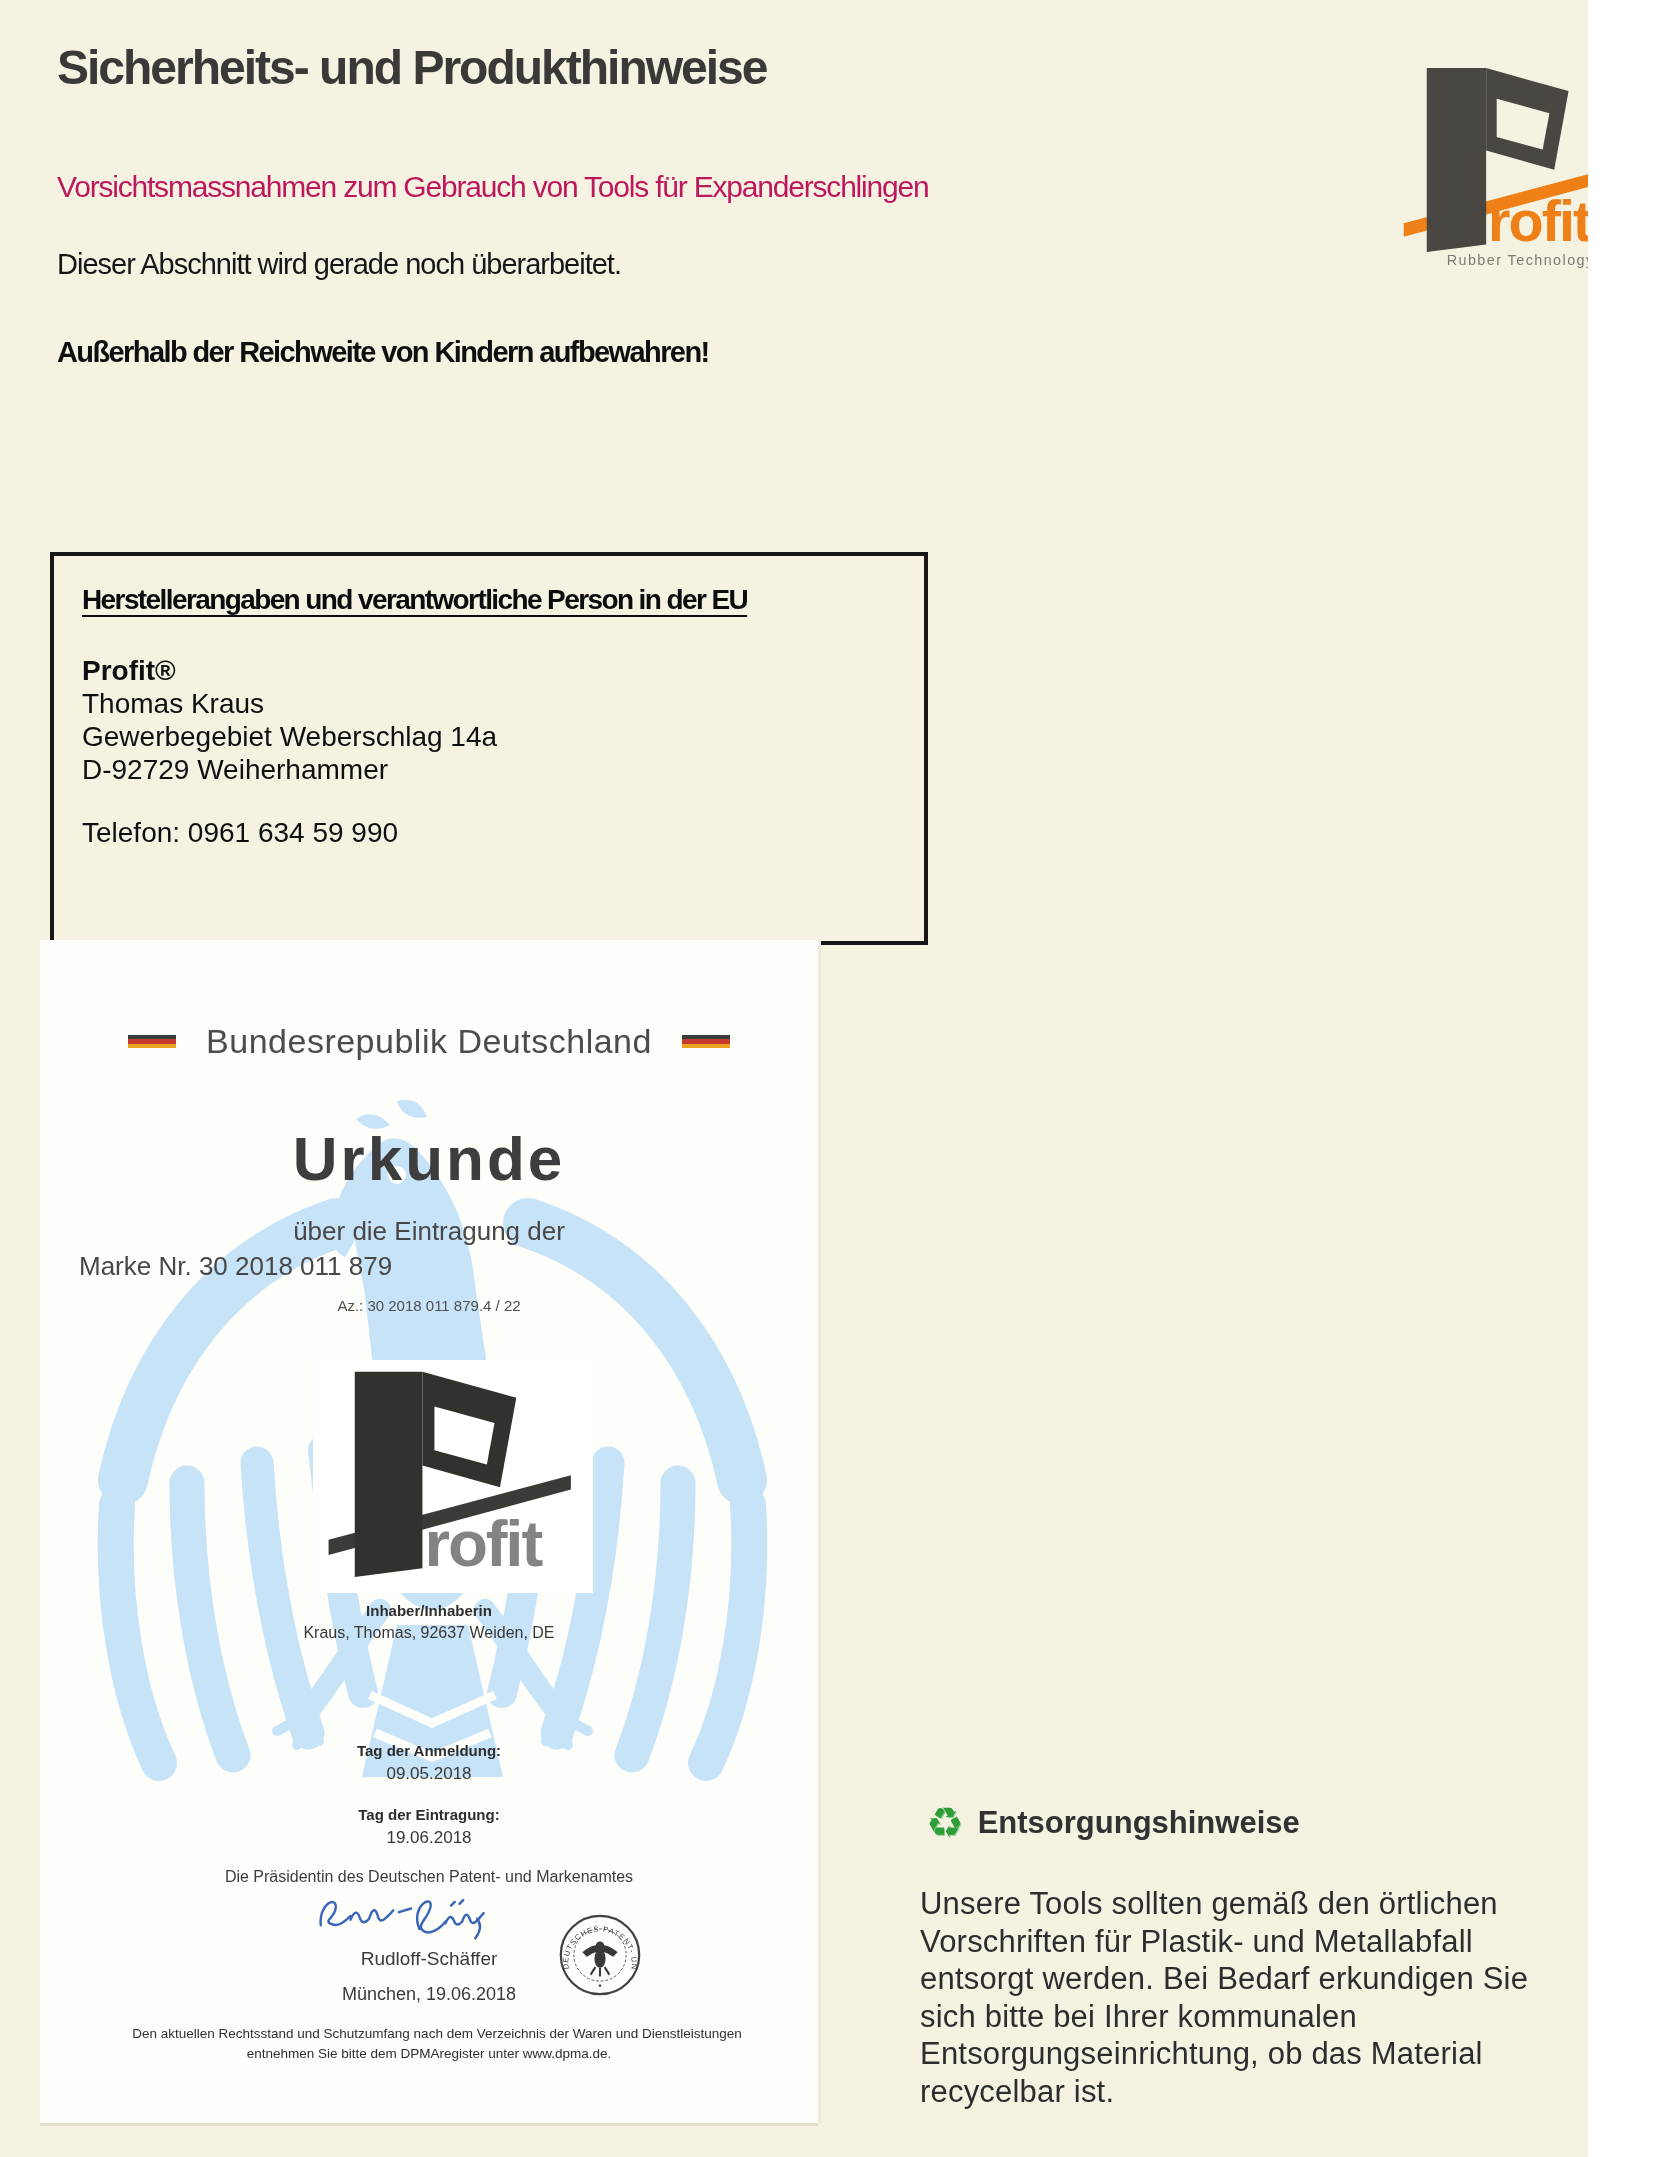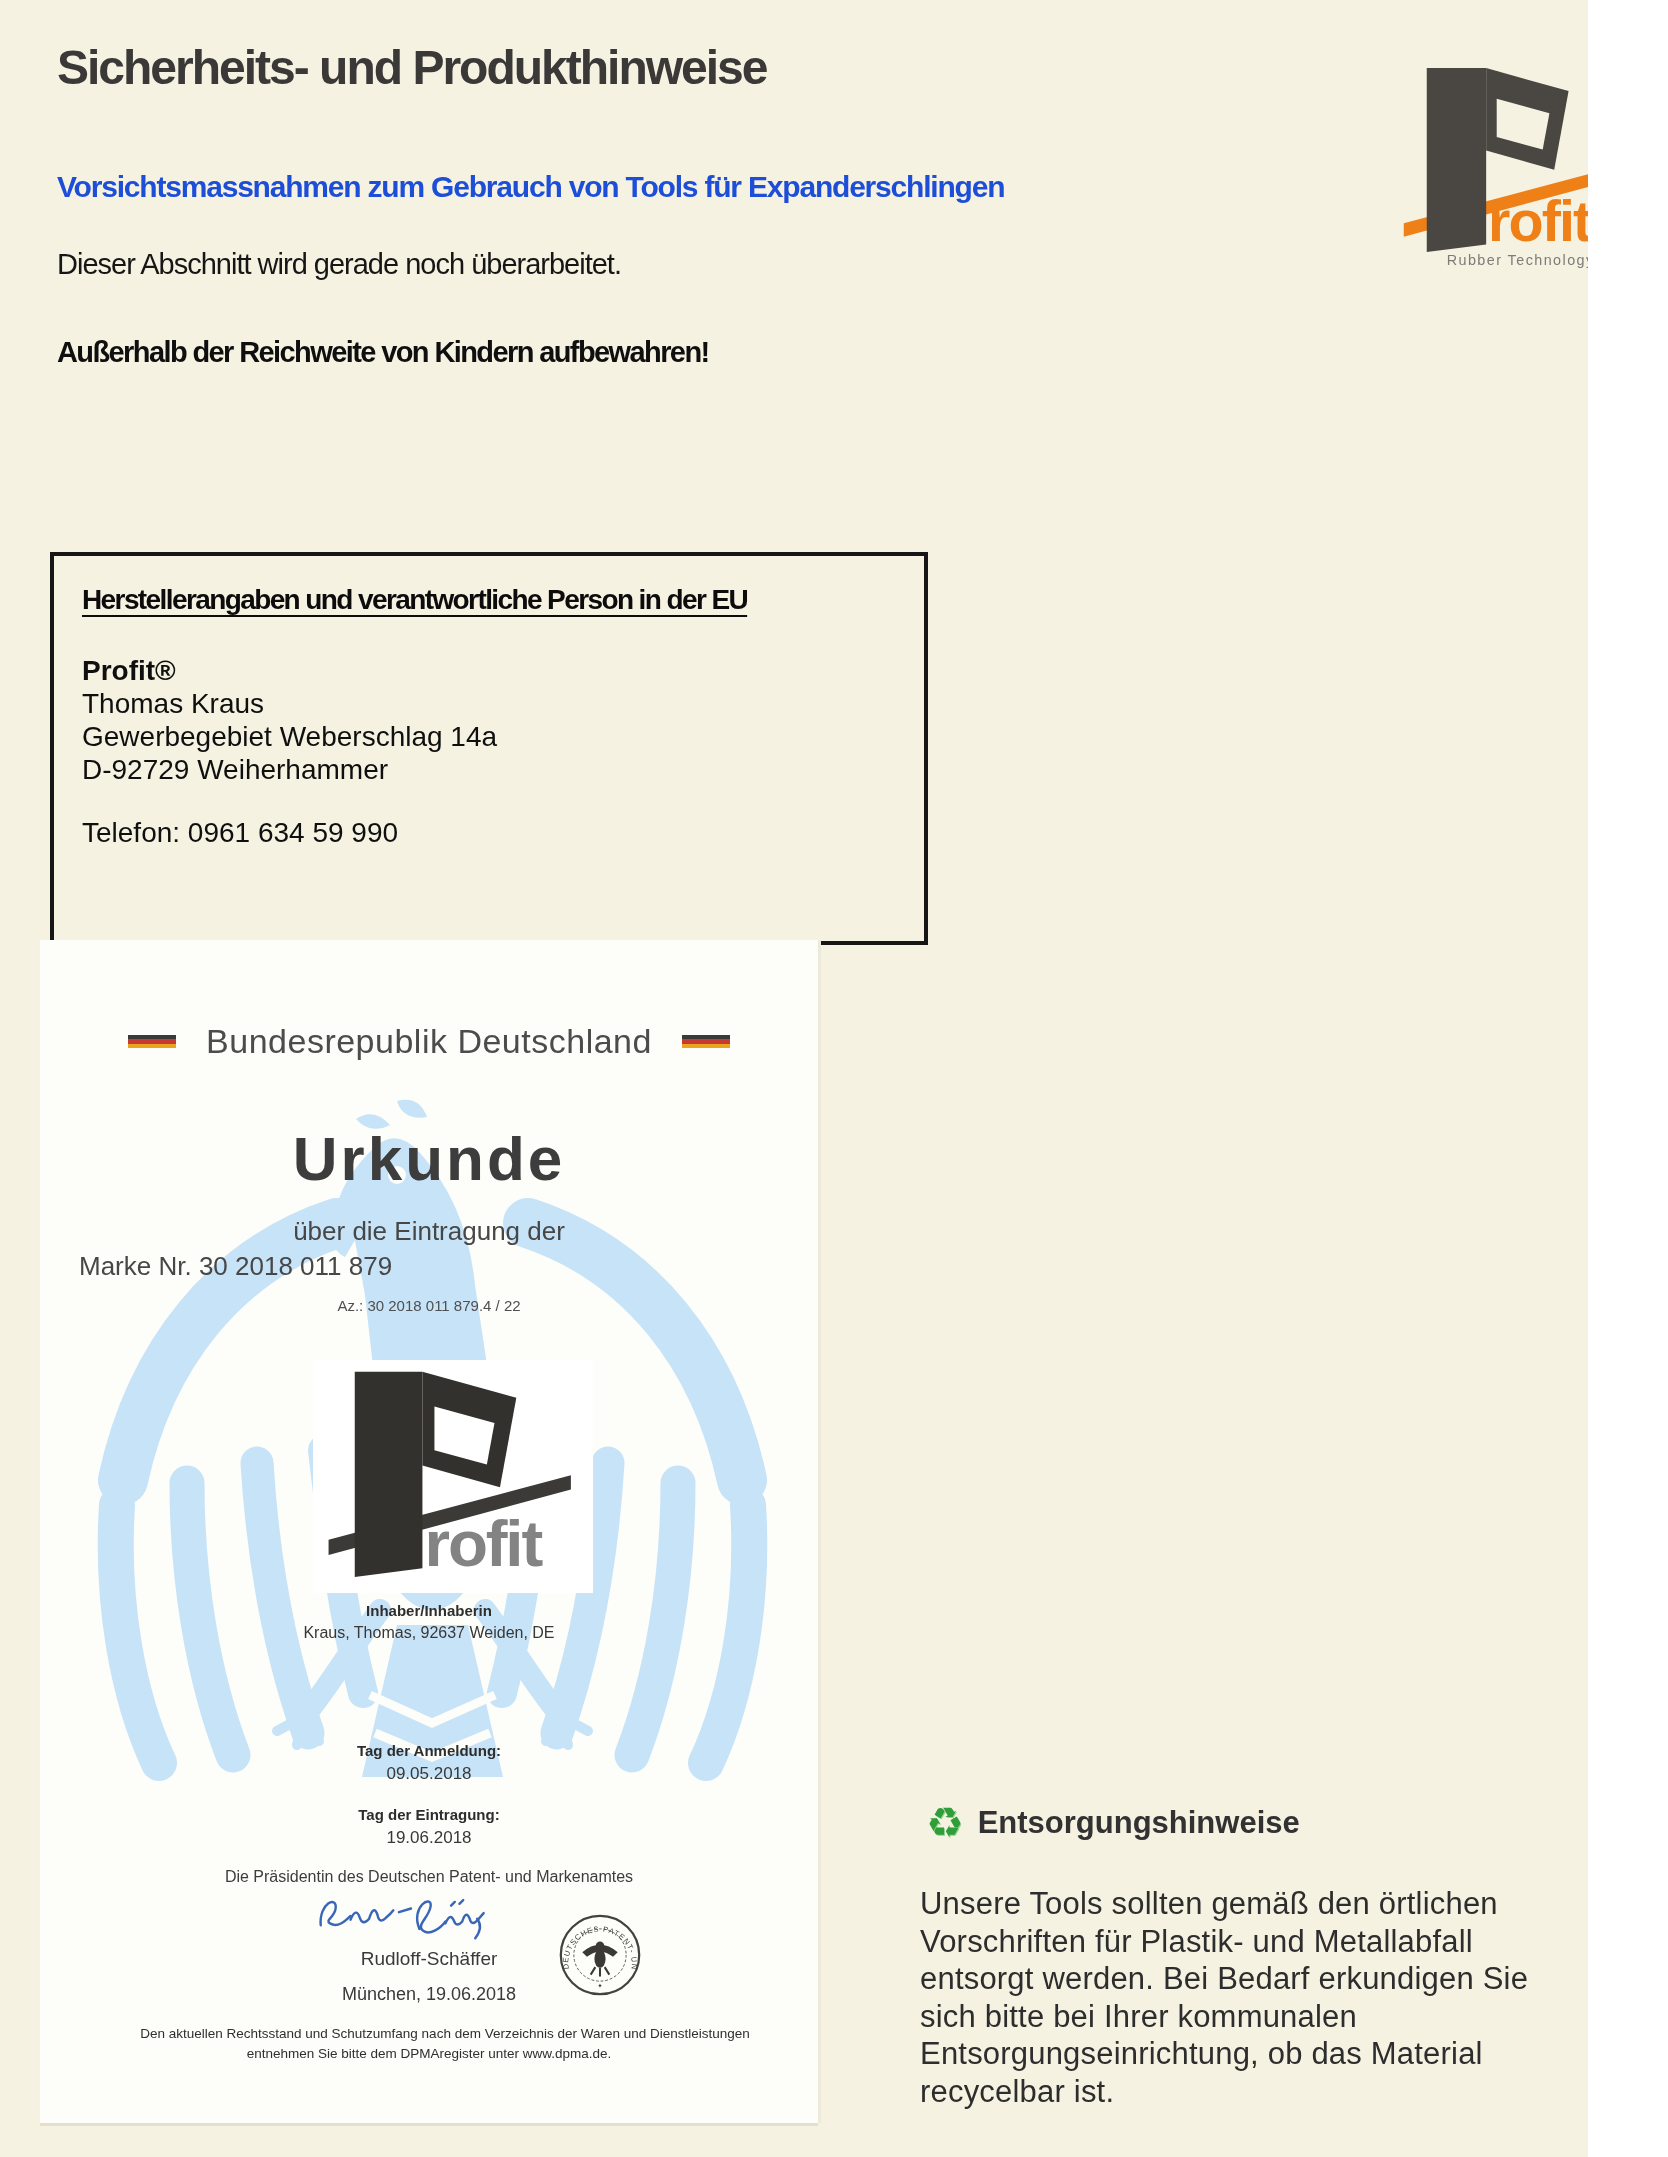--- a/index.html
+++ b/index.html
@@ -7,21 +7,21 @@
     position:relative;
     width:1588px;height:2157px;
     background:#f6f2e2;
     font-family:"Liberation Sans","DejaVu Sans",sans-serif;
     overflow:hidden;
   }
   .abs{position:absolute;}
 
   
   .title{left:57px;top:40px;font-size:48px;font-weight:700;letter-spacing:-2px;color:#3a3938;}
-  .subtitle{left:57px;top:170px;font-size:30px;font-weight:700;letter-spacing:-1.2px;color:#1d4ed8;}
+  .subtitle{left:57px;top:170px;font-size:30px;font-weight:400;letter-spacing:-1.2px;color:#be185d;}
   .note{left:57px;top:248px;font-size:29px;letter-spacing:-1px;color:#161616;}
   .warning{left:57px;top:336px;font-size:29px;font-weight:700;letter-spacing:-1.6px;color:#0f0f0f;}
 
   
   .brand{left:1398px;top:52px;width:230px;height:220px;}
 
   
   .mbox{
     left:50px;top:552px;width:818px;height:357px;
     border:4px solid #161616;
@@ -59,21 +59,21 @@
   .owner-line{left:0;top:684px;width:100%;text-align:center;font-size:16px;color:#383838;}
   .tag-label-a{left:0;top:802px;width:100%;text-align:center;font-size:15px;font-weight:700;color:#2d2d2d;}
   .tag-date-a{left:0;top:824px;width:100%;text-align:center;font-size:17px;color:#383838;}
   .tag-label-e{left:0;top:866px;width:100%;text-align:center;font-size:15px;font-weight:700;color:#2d2d2d;}
   .tag-date-e{left:0;top:888px;width:100%;text-align:center;font-size:17px;color:#383838;}
   .president{left:0;top:928px;width:100%;text-align:center;font-size:16px;color:#3d3d3d;}
   .sig{left:268px;top:948px;width:180px;height:54px;}
   .sig-name{left:0;top:1008px;width:100%;text-align:center;font-size:19px;color:#3a3a3a;}
   .place-date{left:0;top:1044px;width:100%;text-align:center;font-size:18px;color:#3a3a3a;}
   .stamp{left:518px;top:973px;width:84px;height:84px;}
-  .footnote1{left:16px;top:1086px;width:100%;text-align:center;font-size:13.5px;color:#2f2f2f;}
+  .footnote1{left:8px;top:1086px;width:100%;text-align:center;font-size:13.5px;color:#2f2f2f;}
   .footnote2{left:0;top:1106px;width:100%;text-align:center;font-size:13.5px;color:#2f2f2f;}
 
   
   .disposal-head{left:926px;top:1802px;display:flex;align-items:center;gap:14px;}
   .recycle{font-size:42px;line-height:42px;color:#2f9e38;
     text-shadow:1px 1px 0 #8fd190;}
   .disposal-title{font-size:31px;font-weight:700;color:#323232;}
   .disposal-text{left:920px;top:1885px;width:720px;font-size:31px;line-height:37.6px;
     letter-spacing:0.2px;color:#2d2d2d;}
 </style>

